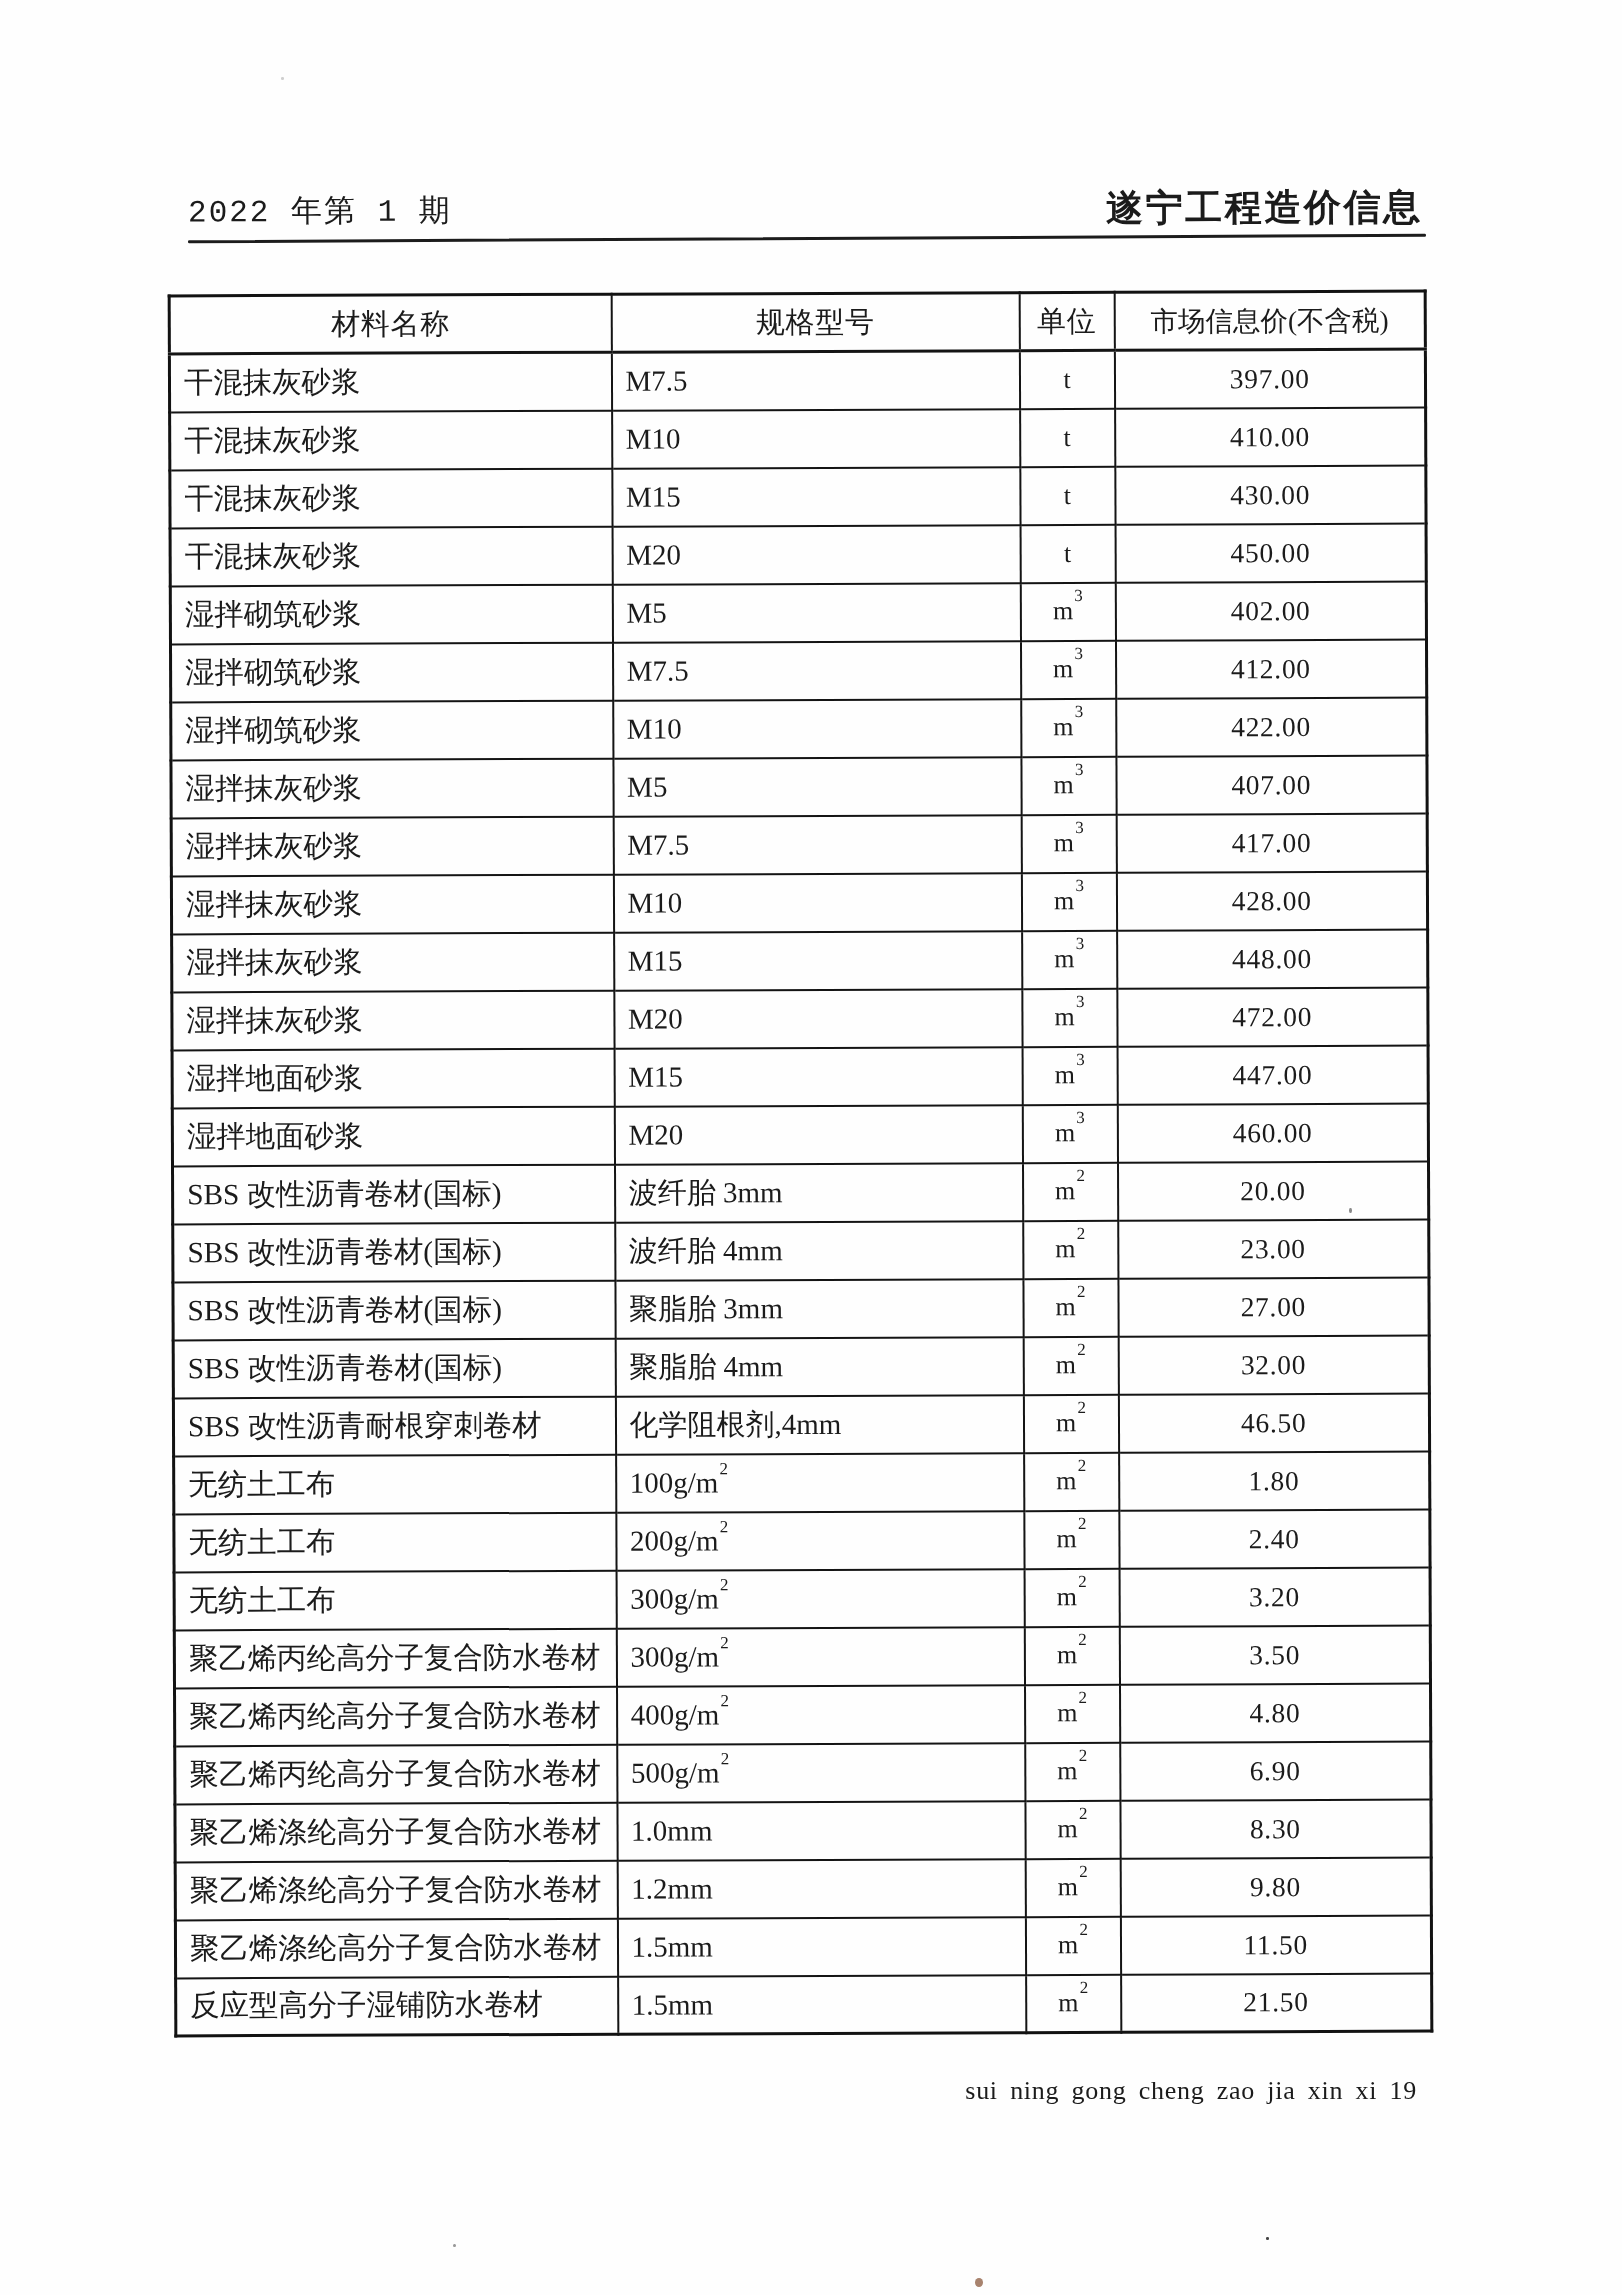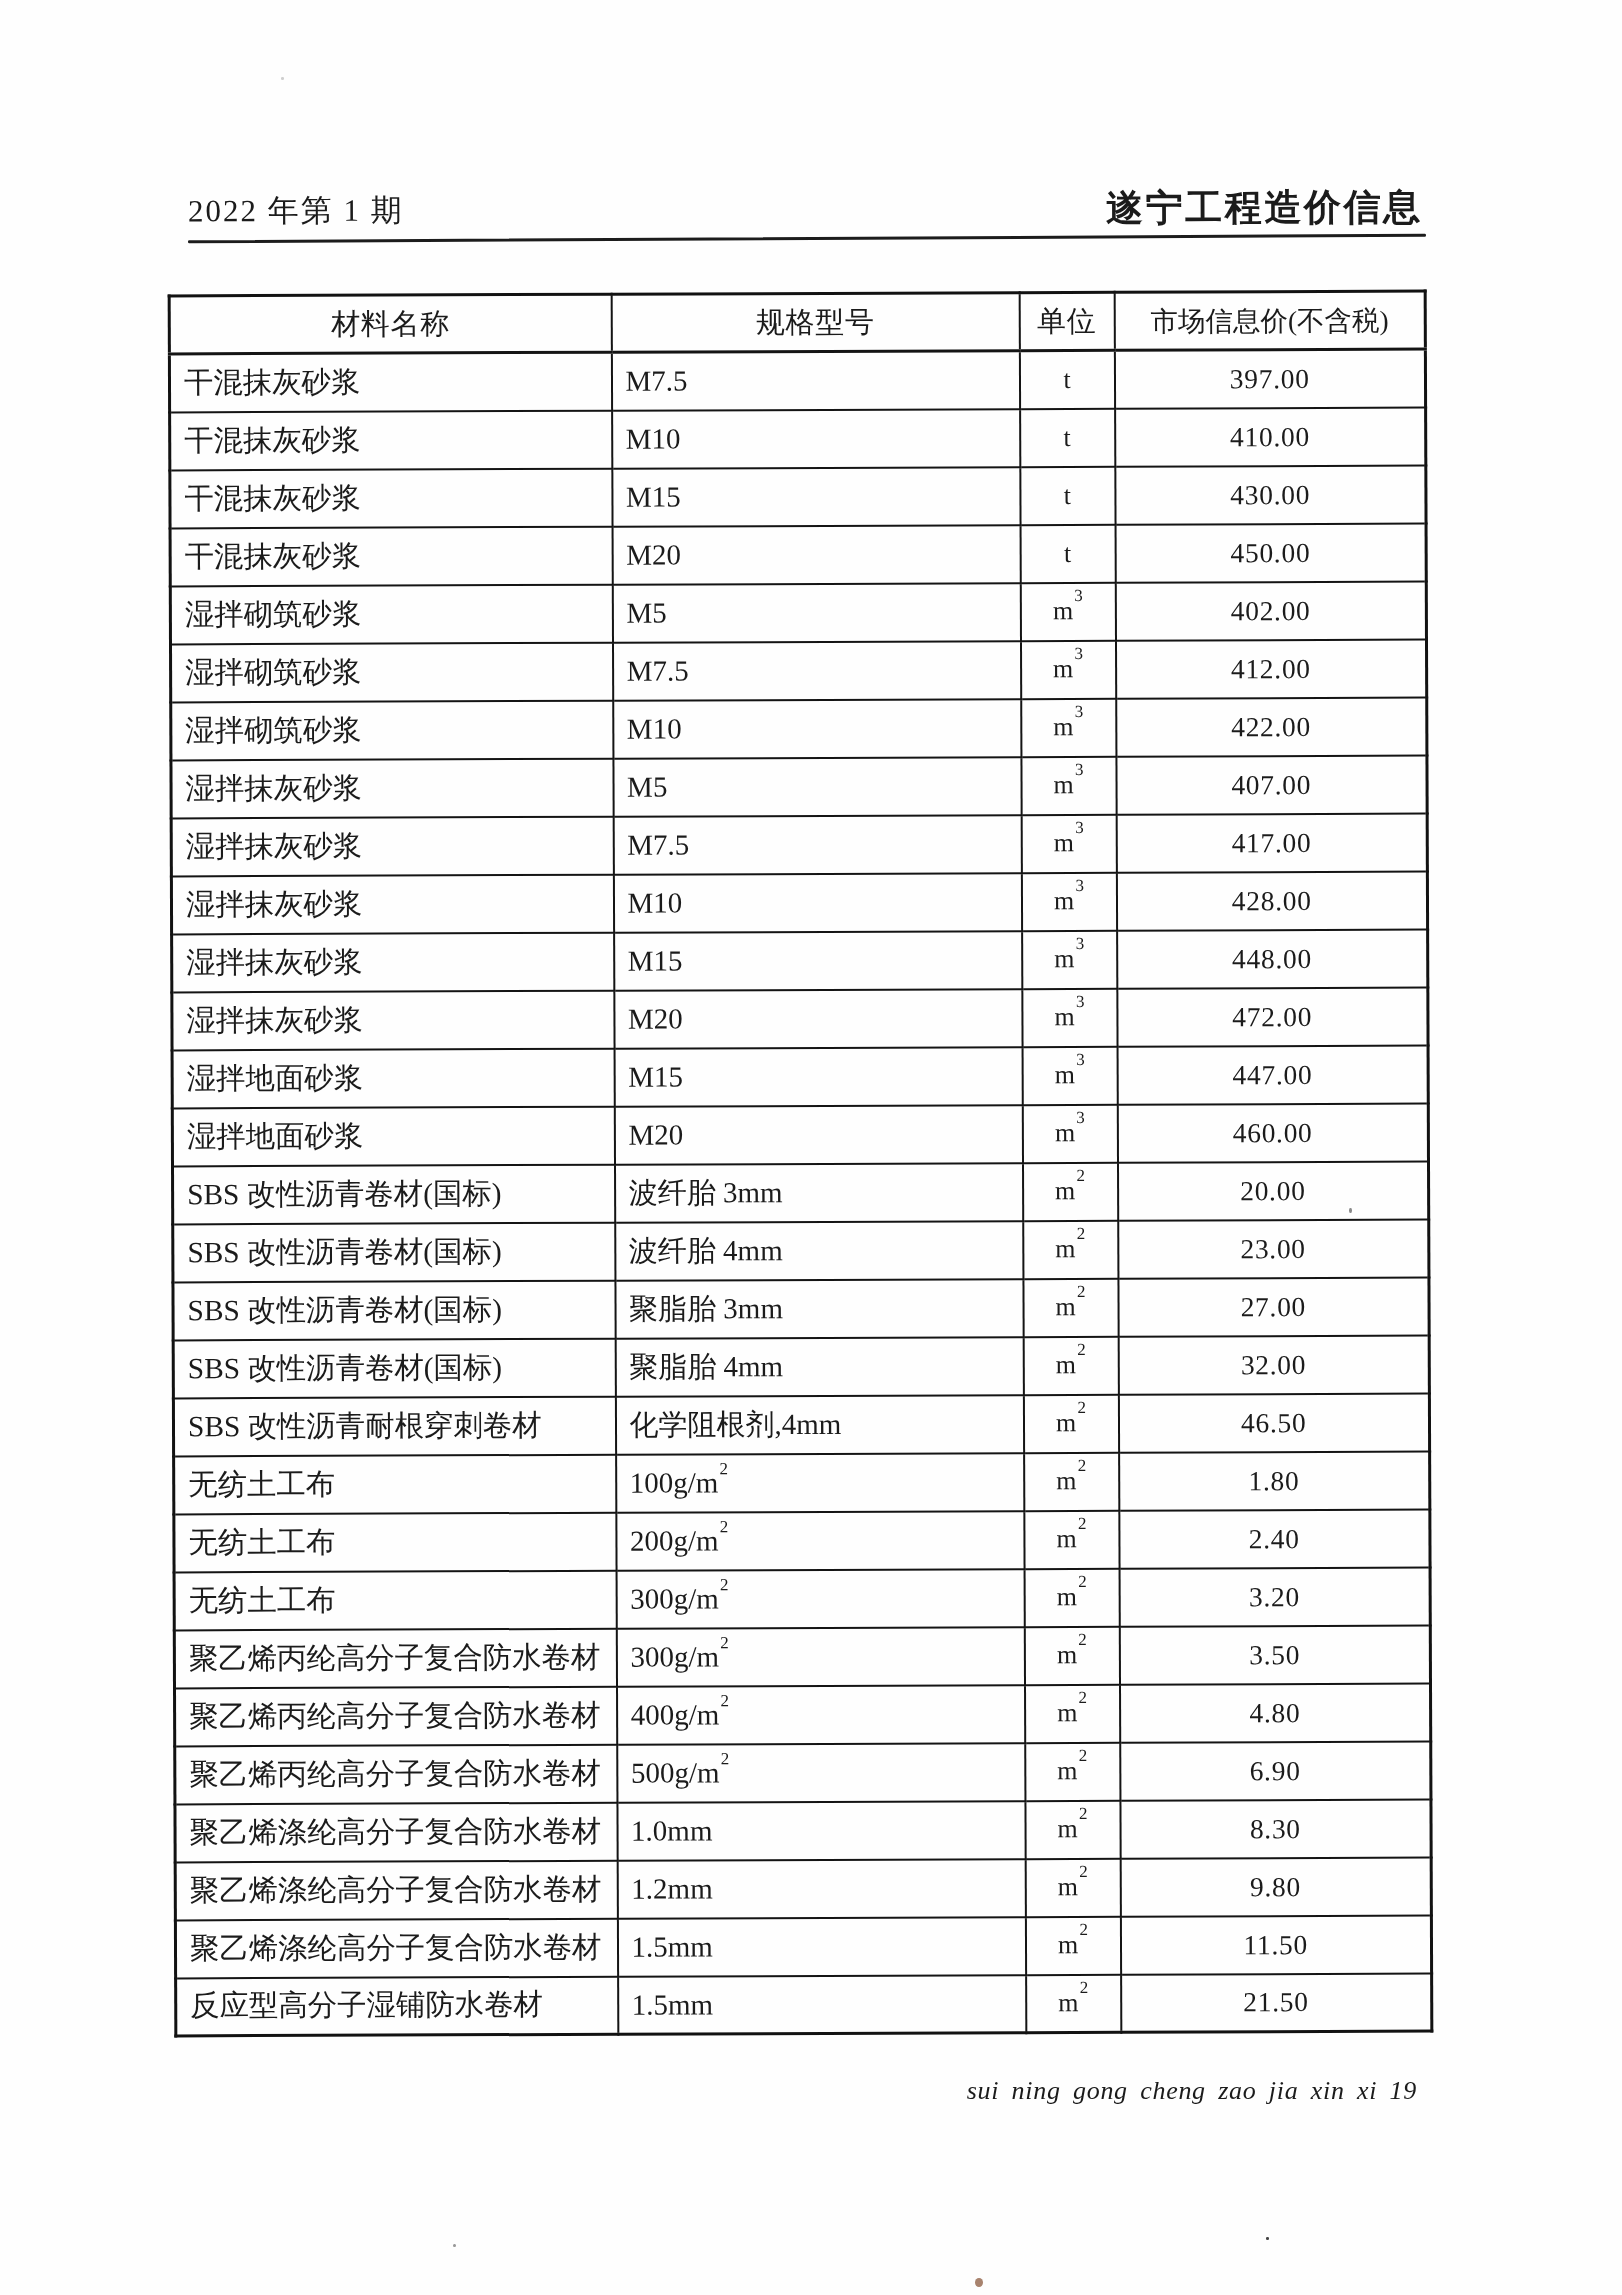--- a/index.html
+++ b/index.html
@@ -8,20 +8,21 @@
     background:#fefefe;
     position:relative;
     font-family:"Liberation Serif","DejaVu Serif",serif;
     color:#1b1b1b;
     overflow:hidden;
   }
   .issue{
     position:absolute;left:188px;top:190px;
     font-size:31px;letter-spacing:2px;
     transform:rotate(-0.2deg);
+    font-family:Liberation Mono, monospace;
   }
   .journal{
     position:absolute;right:200px;top:183px;
     font-size:37px;font-weight:bold;letter-spacing:2.6px;
     transform:rotate(-0.2deg);
   }
   .rule{
     position:absolute;left:188px;top:237px;width:1238px;height:3.3px;
     background:#1c1c1c;
     transform:rotate(-0.3deg);
@@ -54,21 +55,21 @@
     letter-spacing:0.7px;
   }
   th:nth-child(4){font-size:27.5px;letter-spacing:0;}
   td.c0{font-size:29.4px;padding-left:13px;letter-spacing:0;}
   td.c1{font-size:29px;padding-left:13px;}
   td.c2{text-align:center;font-size:26px;padding:0;}
   td.c3{text-align:center;font-size:27.5px;padding:0;letter-spacing:0.7px;}
   sup{font-size:17px;line-height:0;vertical-align:18.3px;margin-left:1.3px;}
   .page-footer{
     position:absolute;right:206px;top:2076px;
-    font-size:26px;letter-spacing:0.7px;word-spacing:5.2px;font-style:italic;
+    font-size:26px;letter-spacing:0.7px;word-spacing:5.2px;
   }
   .speck{position:absolute;border-radius:50%;}
   .speck.brown{left:975px;top:2278px;width:7.9px;height:9.2px;background:#a8836e;}
   .speck.dot1{left:1266px;top:2237px;width:2.6px;height:2.6px;background:#444;}
   .speck.dot2{left:453px;top:2244px;width:2.6px;height:3.3px;background:#9a9a9a;}
   .speck.dot3{left:281px;top:77px;width:2.6px;height:2.6px;background:#cfcfcf;}
   .speck.dot4{left:1349px;top:1208px;width:2.6px;height:4.6px;background:#8a8a8a;}
 </style>
 </head>
 <body>

